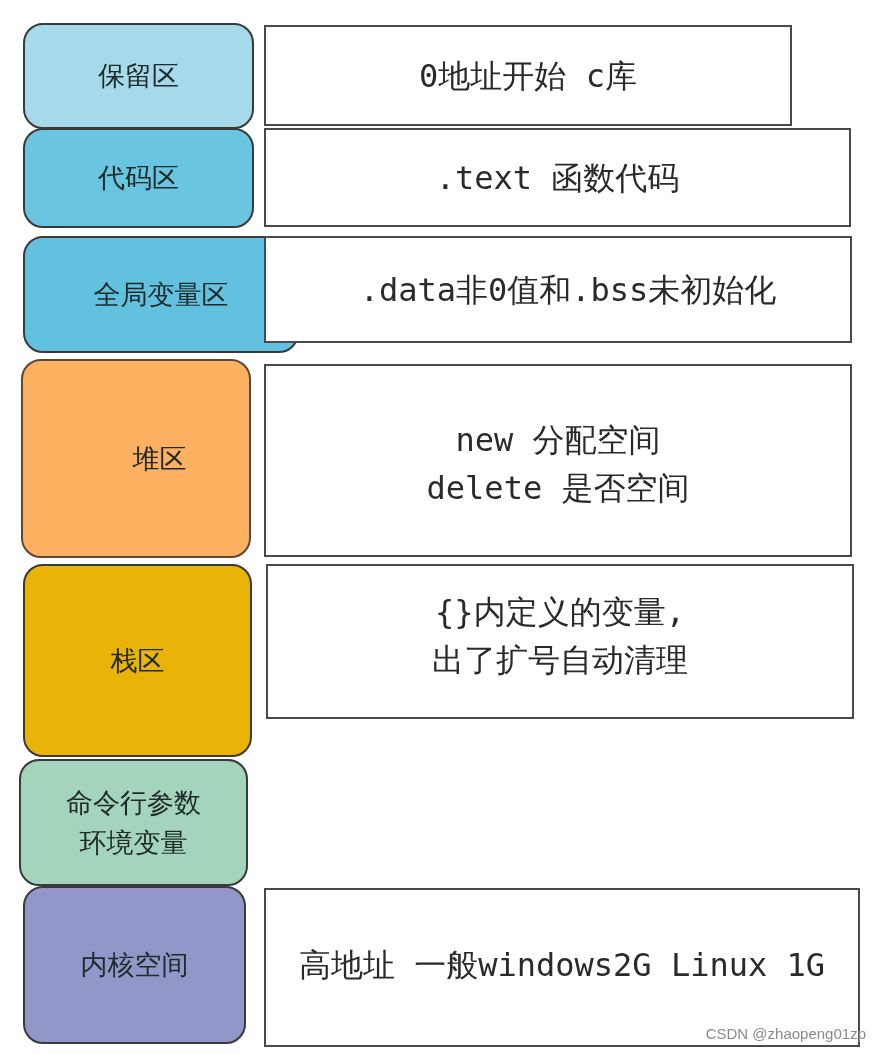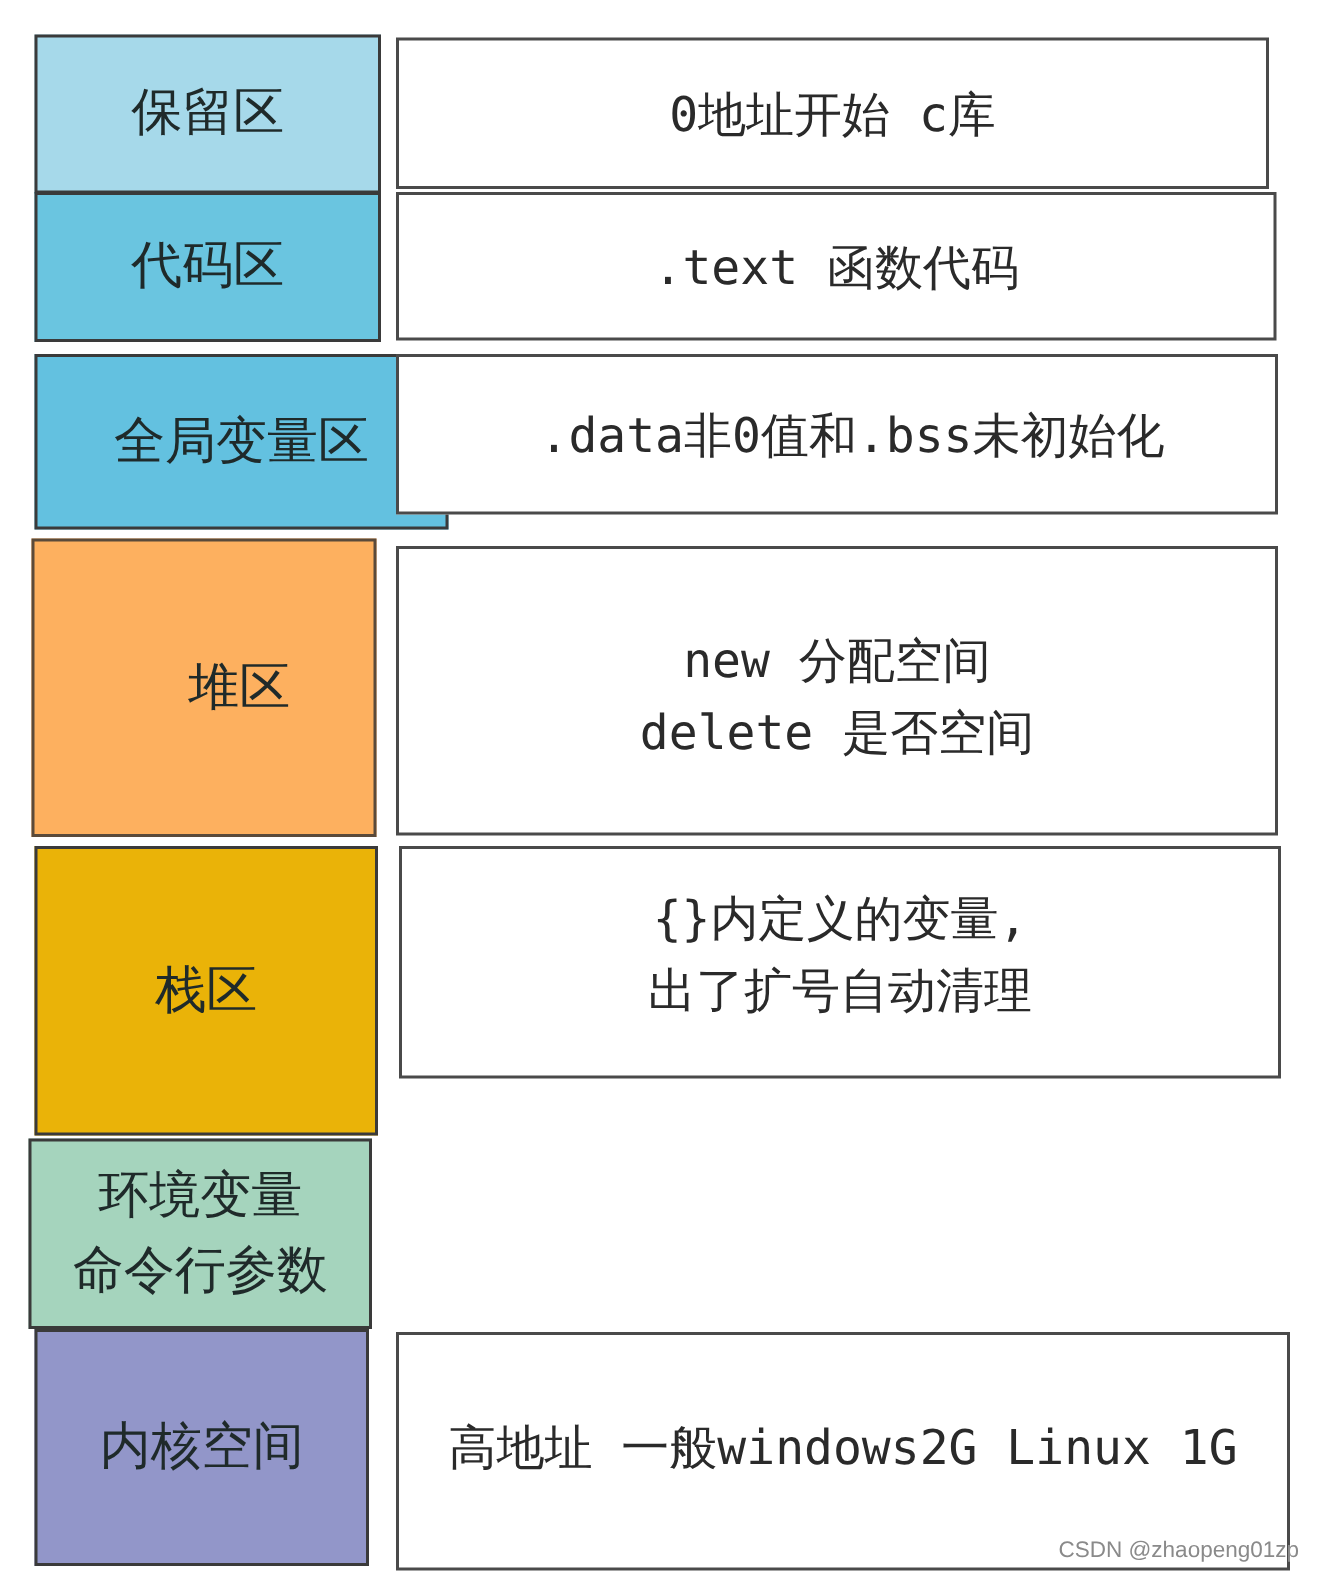--- a/index.html
+++ b/index.html
@@ -7,21 +7,21 @@
     width: 880px; height: 1054px; position: relative; overflow: hidden;
     background: #ffffff;
     font-family: "DejaVu Sans", "Liberation Sans", sans-serif;
   }
   .box {
     position: absolute; box-sizing: border-box;
     border: 2px solid #3a3a3a;
     display: flex; flex-direction: column; align-items: center; justify-content: center;
     text-align: center; color: #2b2b2b;
   }
-  .region { font-size: 34px; line-height: 1.4; color: #1f2a2a; }
+  .region { font-size: 27px; line-height: 1.4; color: #1f2a2a; border-radius: 20px; }
   .desc { background: #ffffff; font-size: 32px; line-height: 1.5; font-family: "DejaVu Sans Mono", "Liberation Mono", monospace; color: #2a2a2a; border-color: #4a4a4a; }
   .desc span { display: block; white-space: pre; }
   .watermark {
     position: absolute; right: 14px; bottom: 12px;
     font-size: 15px; color: #8a8a8a;
     font-family: "Liberation Sans", sans-serif;
   }
 </style>
 </head>
 <body>
@@ -35,28 +35,28 @@
 <div class="box region" style="left:23px; top:236px; width:276px; height:117px; background:#63c1e0;">
   <span>全局变量区</span>
 </div>
 <div class="box region" style="left:21px; top:359px; width:230px; height:199px; background:#fdb05f; border-color:#5a4a3a;padding-left:47px;">
   <span>堆区</span>
 </div>
 <div class="box region" style="left:23px; top:564px; width:229px; height:193px; background:#eab308;">
   <span>栈区</span>
 </div>
 <div class="box region" style="left:19px; top:759px; width:229px; height:127px; background:#a5d4bd; line-height:1.45;">
+  <span>命令行参数</span>
   <span>环境变量</span>
-  <span>命令行参数</span>
 </div>
 <div class="box region" style="left:23px; top:886px; width:223px; height:158px; background:#9296c9;">
   <span>内核空间</span>
 </div>
 
-<div class="box desc" style="left:264px; top:25px; width:582px; height:101px;">
+<div class="box desc" style="left:264px; top:25px; width:528px; height:101px;">
   <span>0地址开始 c库</span>
 </div>
 <div class="box desc" style="left:264px; top:128px; width:587px; height:99px;">
   <span>.text 函数代码</span>
 </div>
 <div class="box desc" style="left:264px; top:236px; width:588px; height:107px; padding-left:20px;">
   <span>.data非0值和.bss未初始化</span>
 </div>
 <div class="box desc" style="left:264px; top:364px; width:588px; height:193px; padding-top:6px;">
   <span>new 分配空间</span>

